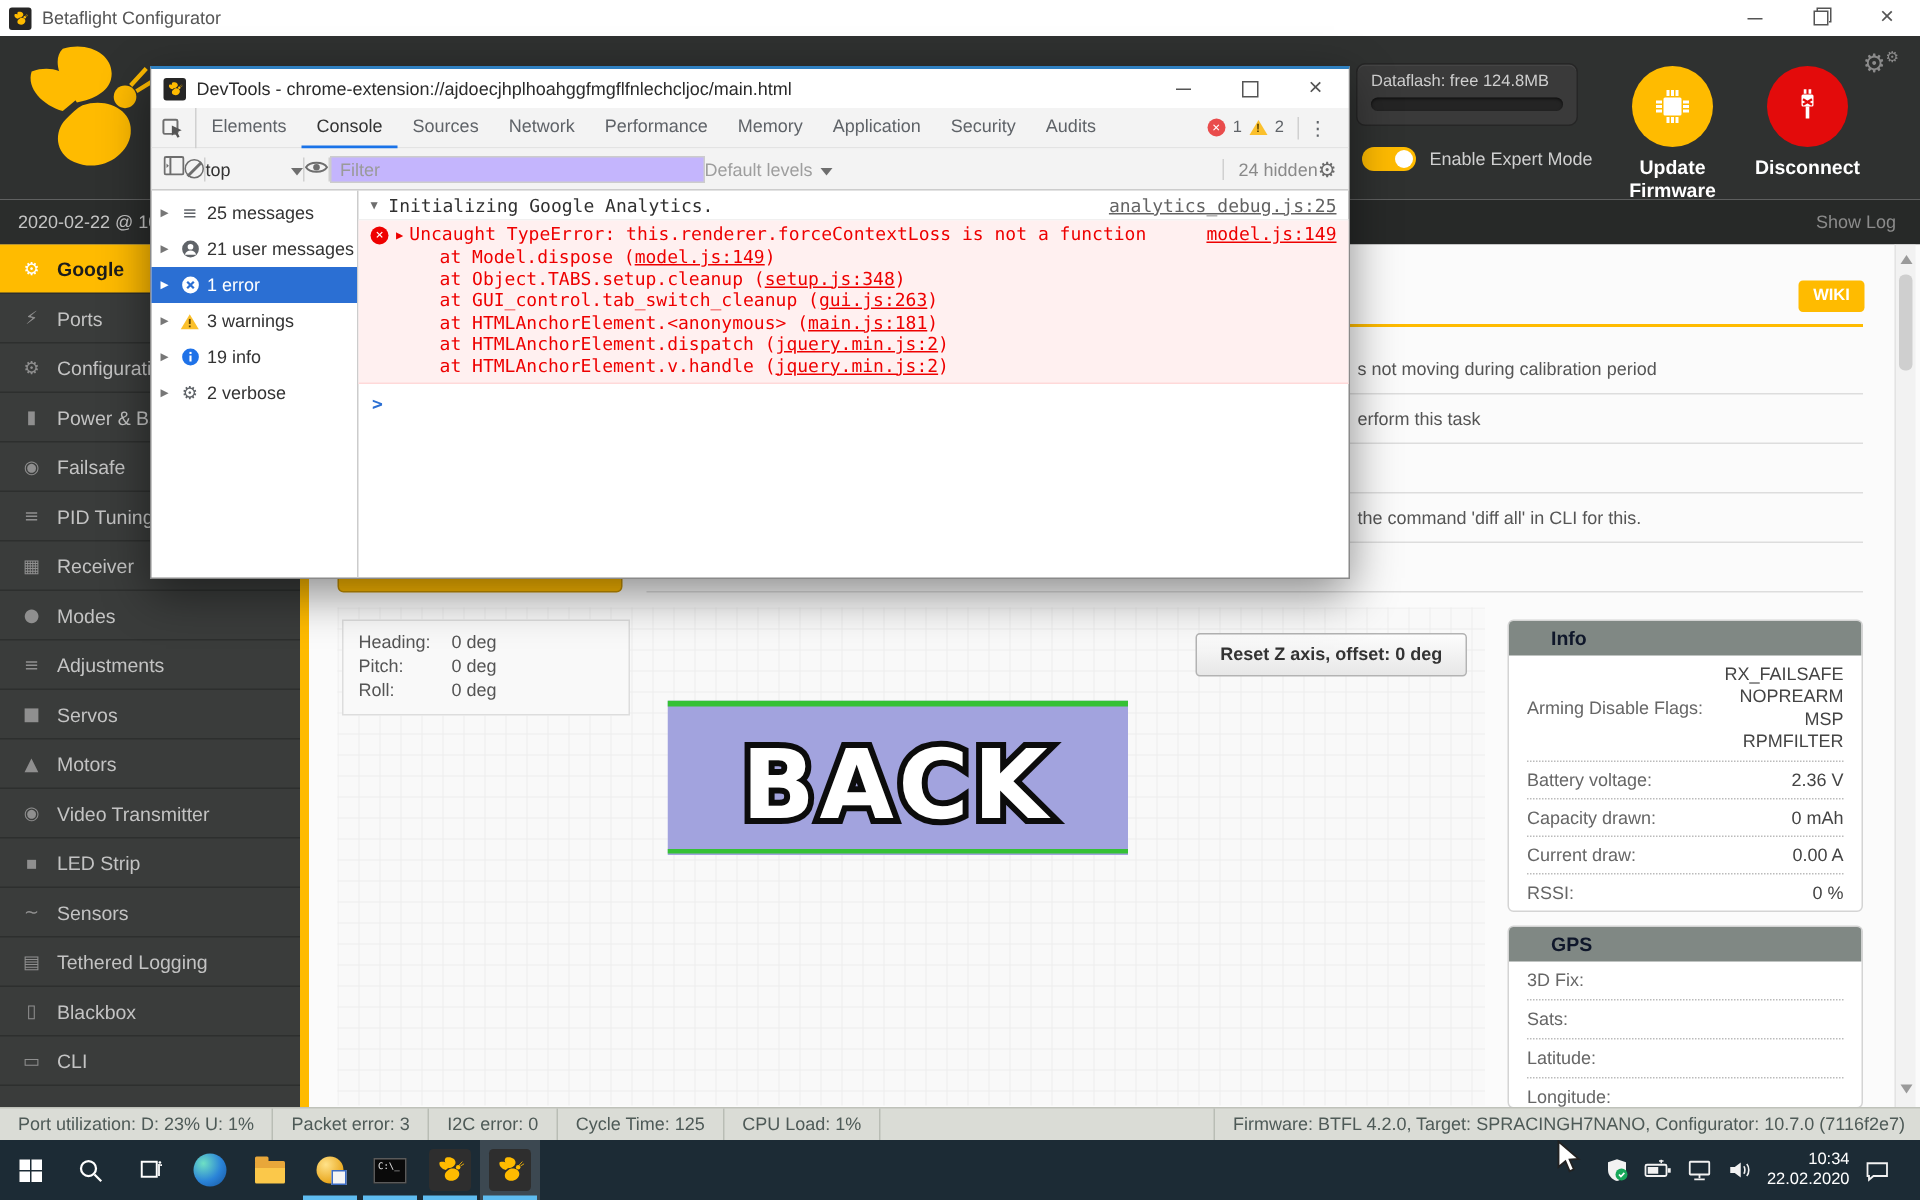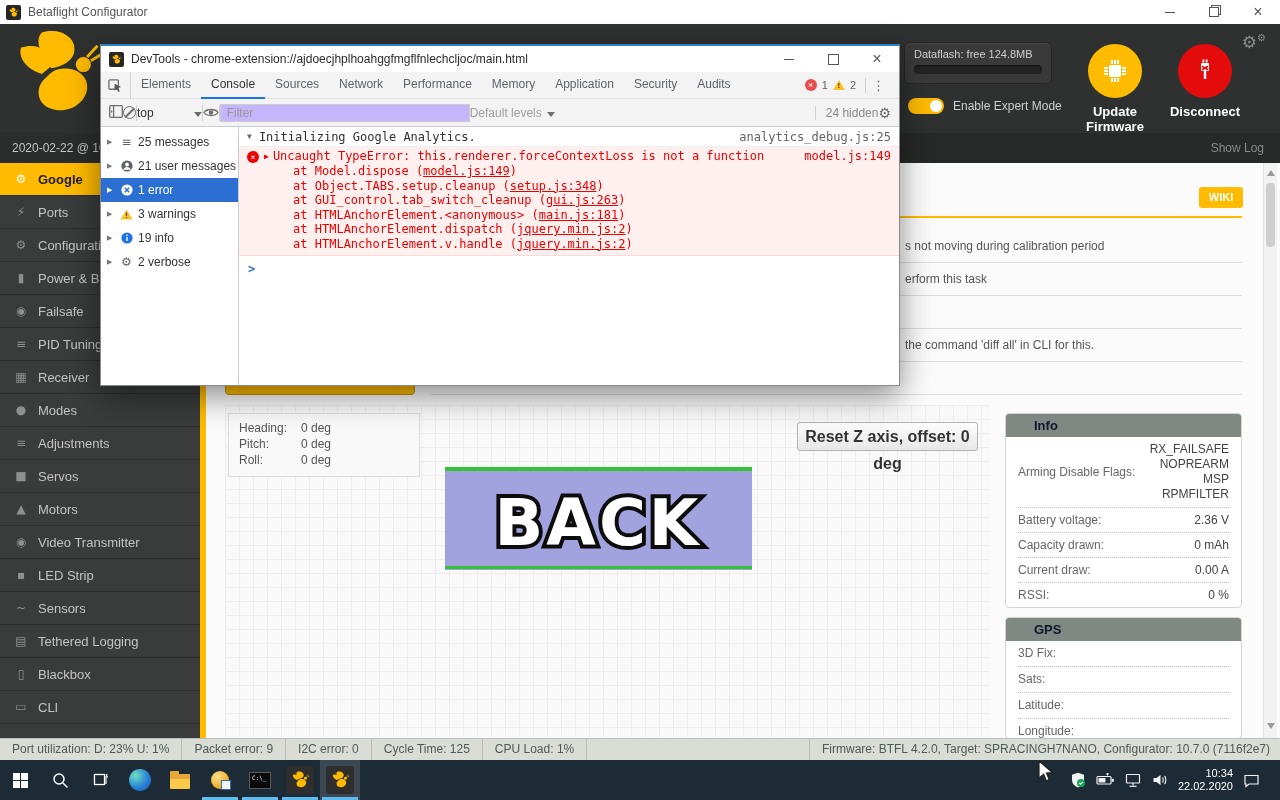--- a/index.html
+++ b/index.html
@@ -62,21 +62,21 @@
   .crow{position:absolute;left:19px;width:1017px;height:33px;border-bottom:1px solid #ddd;font-size:12px;color:#555;line-height:33px}
   .crow span{position:absolute;left:680px;white-space:nowrap}
   .crow1{top:67px}.crow2{top:100px}.crow3{top:133px}.crow4{top:166px}
   .hr5{position:absolute;left:225px;top:231px;width:811px;height:1px;background:#ddd}
   .bootbtn{position:absolute;left:19px;top:200px;width:190px;height:32px;background:#ffbb00;border:1px solid #c79200;border-radius:4px;color:#4a3600;font-weight:bold;font-size:12px;text-align:center;line-height:30px;overflow:hidden;cursor:pointer}
 
   .gridarea{position:absolute;left:19px;top:242px;width:765px;height:332px;background:#f9f9f9;background-image:linear-gradient(#ededed 1px,transparent 1px),linear-gradient(90deg,#ededed 1px,transparent 1px);background-size:14px 14px}
   .attbox{position:absolute;left:3px;top:8px;width:192px;height:64px;background:#f9f9f9;border:1px solid #ddd;padding:6px 10px;font-size:12px;color:#555}
   .attrow{display:flex;line-height:16px}
   .attrow .al{width:62px}
-  .resetz{position:absolute;left:572px;top:17px;width:181px;height:29px;background:linear-gradient(#fdfdfd,#e7e7e7);border:1px solid #b3b3b3;border-radius:3px;font-weight:bold;font-size:16px;color:#333;text-align:center;line-height:27px;cursor:pointer;font-family:"Liberation Sans",sans-serif}
+  .resetz{position:absolute;left:572px;top:17px;width:181px;height:29px;background:linear-gradient(#fdfdfd,#e7e7e7);border:1px solid #b3b3b3;border-radius:3px;font-weight:bold;font-size:12px;color:#333;text-align:center;line-height:27px;cursor:pointer;font-family:"Liberation Sans",sans-serif}
   .backimg{position:absolute;left:220px;top:62px}
 
   .panel{position:absolute;left:799px;width:237px;background:#fff;border:1px solid #d4d4d4;border-radius:4px;overflow:hidden}
   .panel .phead{background:#808884;color:#0f172a;font-weight:bold;font-size:13px;padding:4px 28px}
   .panel .pbody{padding:0 12px}
   .prow{display:flex;align-items:center;border-bottom:1px dotted #bbb;padding:5px 0;font-size:12px}
   .prow:last-child{border-bottom:none}
   .prow .pl{color:#666;flex:0 0 56%}
   .prow .pv{color:#444;flex:1;text-align:right}
   .pv.two span{display:block;line-height:15px}
@@ -133,21 +133,21 @@
   .ds-item .tri::before{content:"▶"}
   .ds-item .dslabel{white-space:nowrap;overflow:hidden;text-overflow:ellipsis;flex:1;padding-right:2px}
   .ds-item.sel{background:#2b6fd3;color:#fff}
   .ds-item.sel .tri{color:#fff}
   .ico12{width:13px;height:13px;display:flex;align-items:center;justify-content:center;flex:0 0 13px}
   .glyphicon{font-size:12px;color:#5f6368;font-family:"DejaVu Sans",sans-serif}
   .dt-console{flex:1;font-family:"DejaVu Sans Mono",monospace;font-size:12px;min-width:0;position:relative}
   .c-row1{height:20px;border-bottom:1px solid #f0f0f0;display:flex;align-items:center;padding:0 8px;color:#303030}
   .c-row1 .tgl{font-size:8px;color:#6e6e6e;margin-right:7px}
   .c-row1 .tgl::before{content:"▼"}
-  .srclink{margin-left:auto;color:#636363;white-space:nowrap;cursor:pointer}
+  .srclink{margin-left:auto;color:#636363;text-decoration:underline;white-space:nowrap;cursor:pointer}
   .c-err{background:#fff0f0;border-bottom:1px solid #ffd9d9;color:#ee0000;padding:2px 8px 4px}
   .c-errline{display:flex;align-items:center;line-height:15px}
   .c-errline .eico{width:12px;height:12px;border-radius:50%;background:#ee0000;color:#fff;font-size:9px;line-height:12px;text-align:center;margin-right:5px;flex:0 0 12px}
   .c-errline .eico::before{content:"×"}
   .c-errline .etgl{font-size:8px;margin-right:4px}
   .c-errline .etgl::before{content:"▶"}
   .c-errline .srclink{color:#ee0000}
   .stackline{padding-left:46px;line-height:14.5px;white-space:nowrap}
   .stackline .slink{text-decoration:underline;cursor:pointer}
   .c-prompt{color:#2b6fd3;font-weight:bold;padding:6px 9px}
@@ -420,21 +420,21 @@
 
     <div class="cscroll">
       <span class="up"></span>
       <span class="thumb"></span>
       <span class="dn"></span>
     </div>
   </div>
 
   <div class="statusbar">
     <span class="scell">Port utilization: D: 23% U: 1%</span>
-    <span class="scell">Packet error: 9</span>
+    <span class="scell">Packet error: 3</span>
     <span class="scell">I2C error: 0</span>
     <span class="scell">Cycle Time: 125</span>
     <span class="scell">CPU Load: 1%</span>
     <span class="scell right">Firmware: BTFL 4.2.0, Target: SPRACINGH7NANO, Configurator: 10.7.0 (7116f2e7)</span>
   </div>
 
   <div class="devtools">
     <div class="dt-title">
       <span class="beemini">
           <svg width="11" height="11" viewBox="0 0 106 96">

